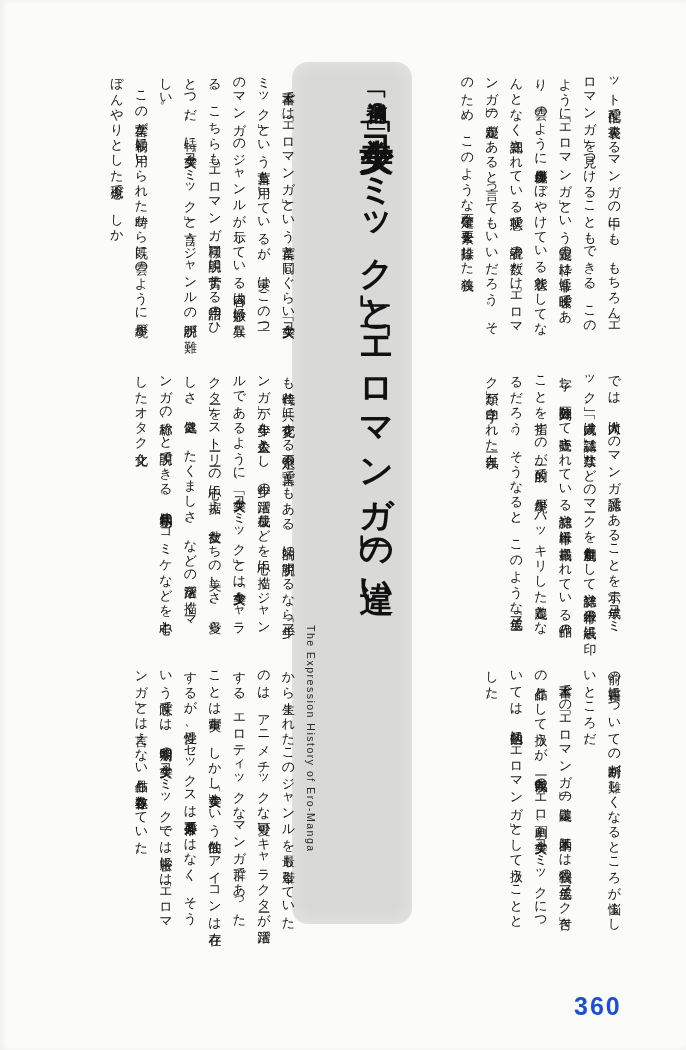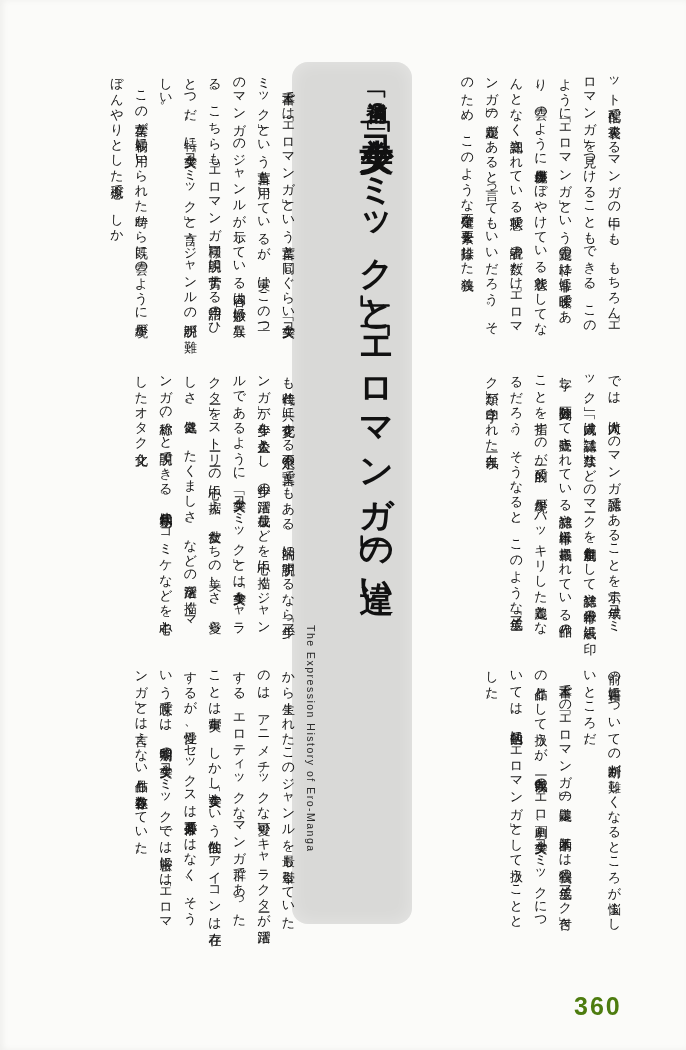--- a/index.html
+++ b/index.html
@@ -85,21 +85,21 @@
   }
 
   
   .page-number {
     position: absolute;
     left: 574px;
     top: 992px;
     font-size: 25px;
     font-weight: bold;
     letter-spacing: 2px;
-    color: #4d7c0f;
+    color: #1d4ed8;
   }
 </style>
 </head>
 <body>
 
 <div class="page">
 
   <section>
     <div class="tier r1">
       <p>ット配信で発表するマンガの中にも、もちろん「エロマンガ」を見つけることもできる。このように「エロマンガ」という定義の枠は非常に曖昧であり、雲のように境界自体がぼやけている状態としてなんとなく認知されている状態で、読者の数だけ「エロマンガ」の定義があると言ってもいいだろう。そのため、このような不確定な要素を排除した狭義</p>

